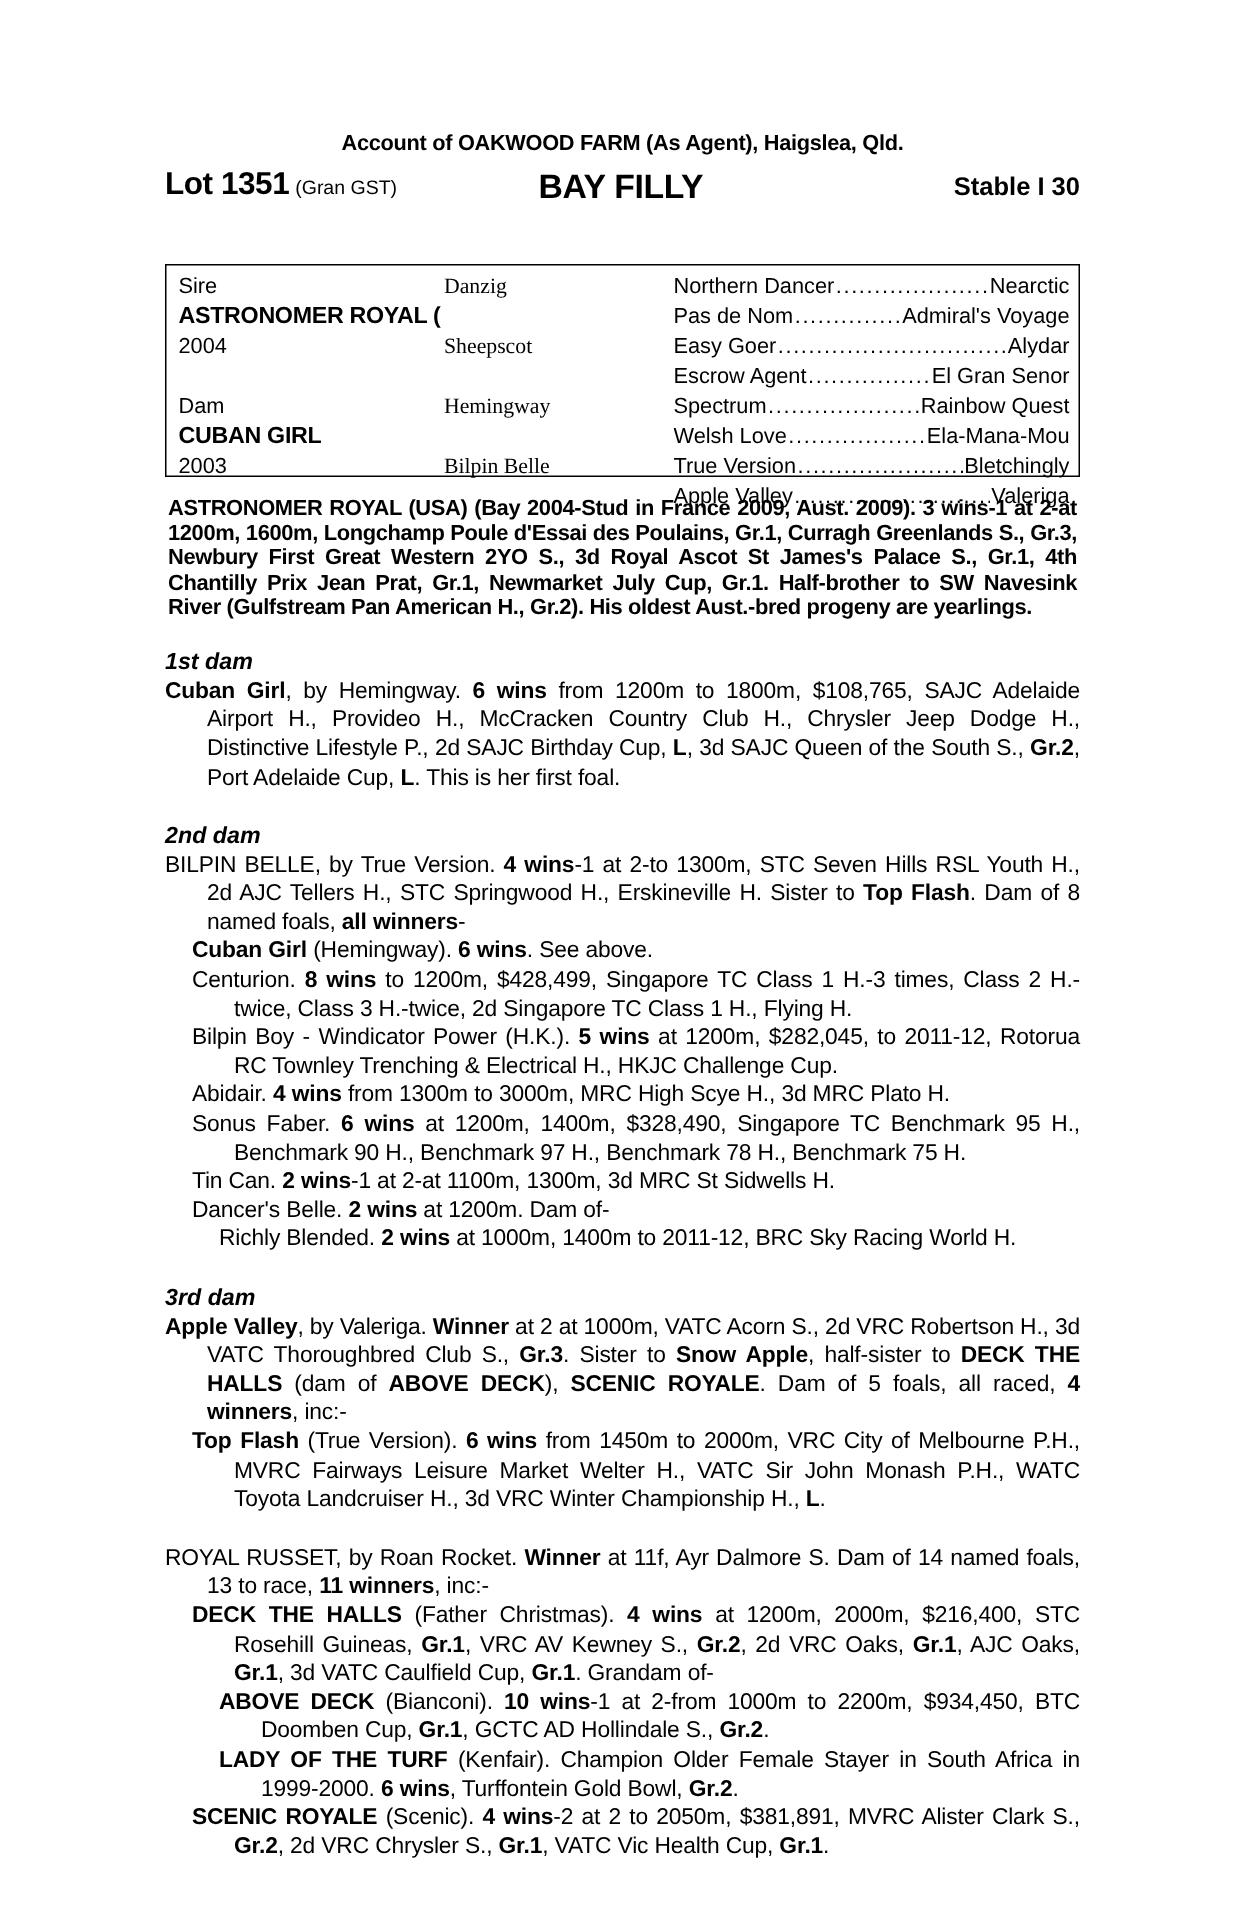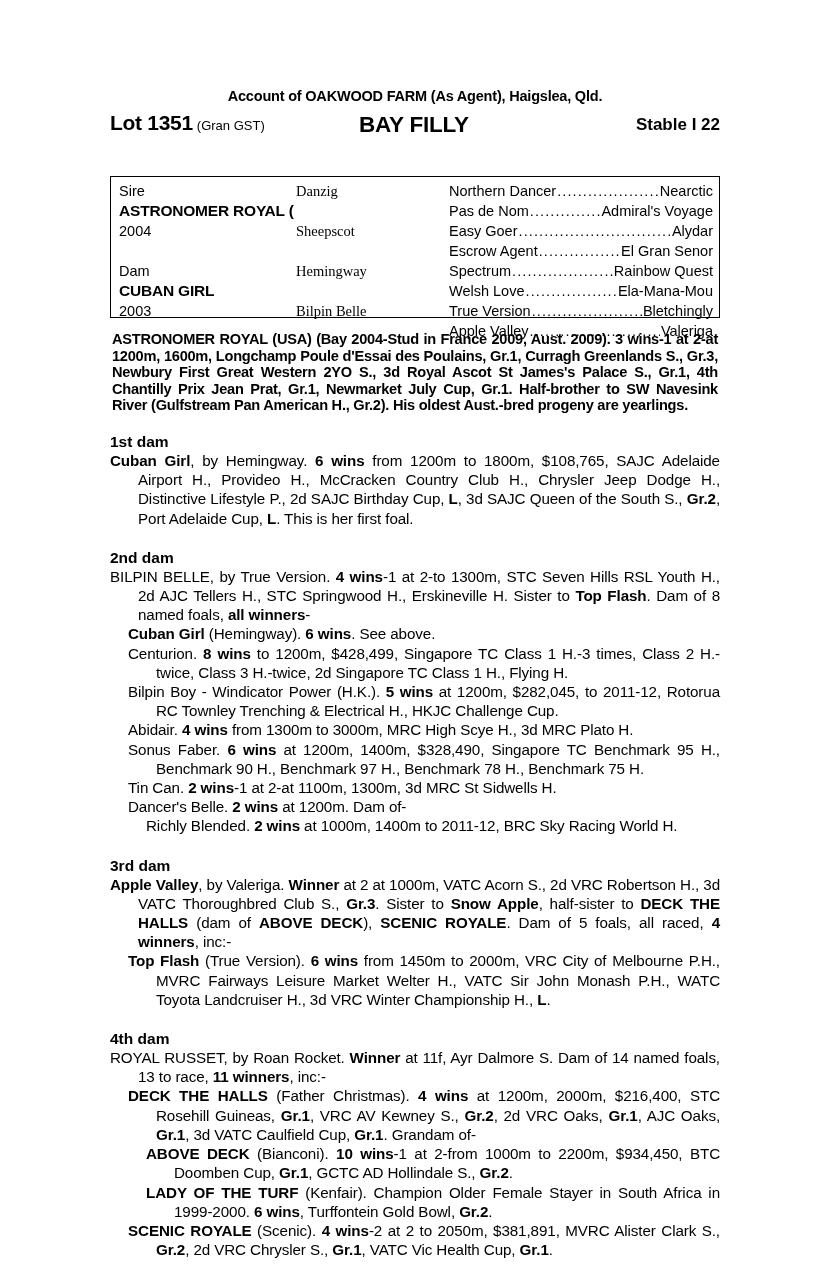--- a/index.html
+++ b/index.html
@@ -192,20 +192,21 @@
     position: absolute;
     left: 110px;
     top: 432px;
     width: 610px;
   }
   .dam-head {
     font-weight: bold;
     font-size: 15.5px;
     line-height: 19px;
     margin-top: 0;
+    font-style: italic;
   }
   .dam-block { margin-bottom: 0; }
   .gap-lg { height: 20px; }
 
   .p {
     font-size: 15.2px;
     line-height: 19.2px;
     text-align: justify;
     text-justify: inter-word;
     letter-spacing: -0.1px;
@@ -227,21 +228,21 @@
 
   <div class="header">
 
     <div class="account-line">Account of OAKWOOD FARM (As Agent), Haigslea, Qld.</div>
 
     <div class="lot-row">
       <div class="lot-left">
         <span class="lot-number">Lot 1351</span><span class="gst">(Gran GST)</span>
       </div>
       <div class="sex-title">BAY FILLY</div>
-      <div class="stable">Stable I 22</div>
+      <div class="stable">Stable I 30</div>
     </div>
 
   </div>
 
   <div class="ped-table">
     <div class="ped-inner">
 
       <div class="ped-col-a">
         <div class="ped-line">Sire</div>
         <div class="ped-line bold">ASTRONOMER ROYAL (USA)</div>
@@ -342,21 +343,20 @@
       <div class="dam-head">3rd dam</div>
       <div>
           <div class="p lv0"><b>Apple Valley</b>, by Valeriga. <b>Winner</b> at 2 at 1000m, VATC Acorn S., 2d VRC Robertson H., 3d VATC Thoroughbred Club S., <b>Gr.3</b>. Sister to <b>Snow Apple</b>, half-sister to <b>DECK THE HALLS</b> (dam of <b>ABOVE DECK</b>), <b>SCENIC ROYALE</b>. Dam of 5 foals, all raced, <b>4 winners</b>, inc:-</div>
           <div class="p lv1"><b>Top Flash</b> (True Version). <b>6 wins</b> from 1450m to 2000m, VRC City of Melbourne P.H., MVRC Fairways Leisure Market Welter H., VATC Sir John Monash P.H., WATC Toyota Landcruiser H., 3d VRC Winter Championship H., <b>L</b>.</div>
         </div>
     </div>
 
     <div class="gap-lg"></div>
 
     <div class="dam-block">
-      <div class="dam-head">4th dam</div>
       <div>
           <div class="p lv0">ROYAL RUSSET, by Roan Rocket. <b>Winner</b> at 11f, Ayr Dalmore S. Dam of 14 named foals, 13 to race, <b>11 winners</b>, inc:-</div>
           <div class="p lv1"><b>DECK THE HALLS</b> (Father Christmas). <b>4 wins</b> at 1200m, 2000m, $216,400, STC Rosehill Guineas, <b>Gr.1</b>, VRC AV Kewney S., <b>Gr.2</b>, 2d VRC Oaks, <b>Gr.1</b>, AJC Oaks, <b>Gr.1</b>, 3d VATC Caulfield Cup, <b>Gr.1</b>. Grandam of-</div>
           <div class="p lv2"><b>ABOVE DECK</b> (Bianconi). <b>10 wins</b>-1 at 2-from 1000m to 2200m, $934,450, BTC Doomben Cup, <b>Gr.1</b>, GCTC AD Hollindale S., <b>Gr.2</b>.</div>
           <div class="p lv2"><b>LADY OF THE TURF</b> (Kenfair). Champion Older Female Stayer in South Africa in 1999-2000. <b>6 wins</b>, Turffontein Gold Bowl, <b>Gr.2</b>.</div>
           <div class="p lv1"><b>SCENIC ROYALE</b> (Scenic). <b>4 wins</b>-2 at 2 to 2050m, $381,891, MVRC Alister Clark S., <b>Gr.2</b>, 2d VRC Chrysler S., <b>Gr.1</b>, VATC Vic Health Cup, <b>Gr.1</b>.</div>
         </div>
     </div>
 
   </div>

